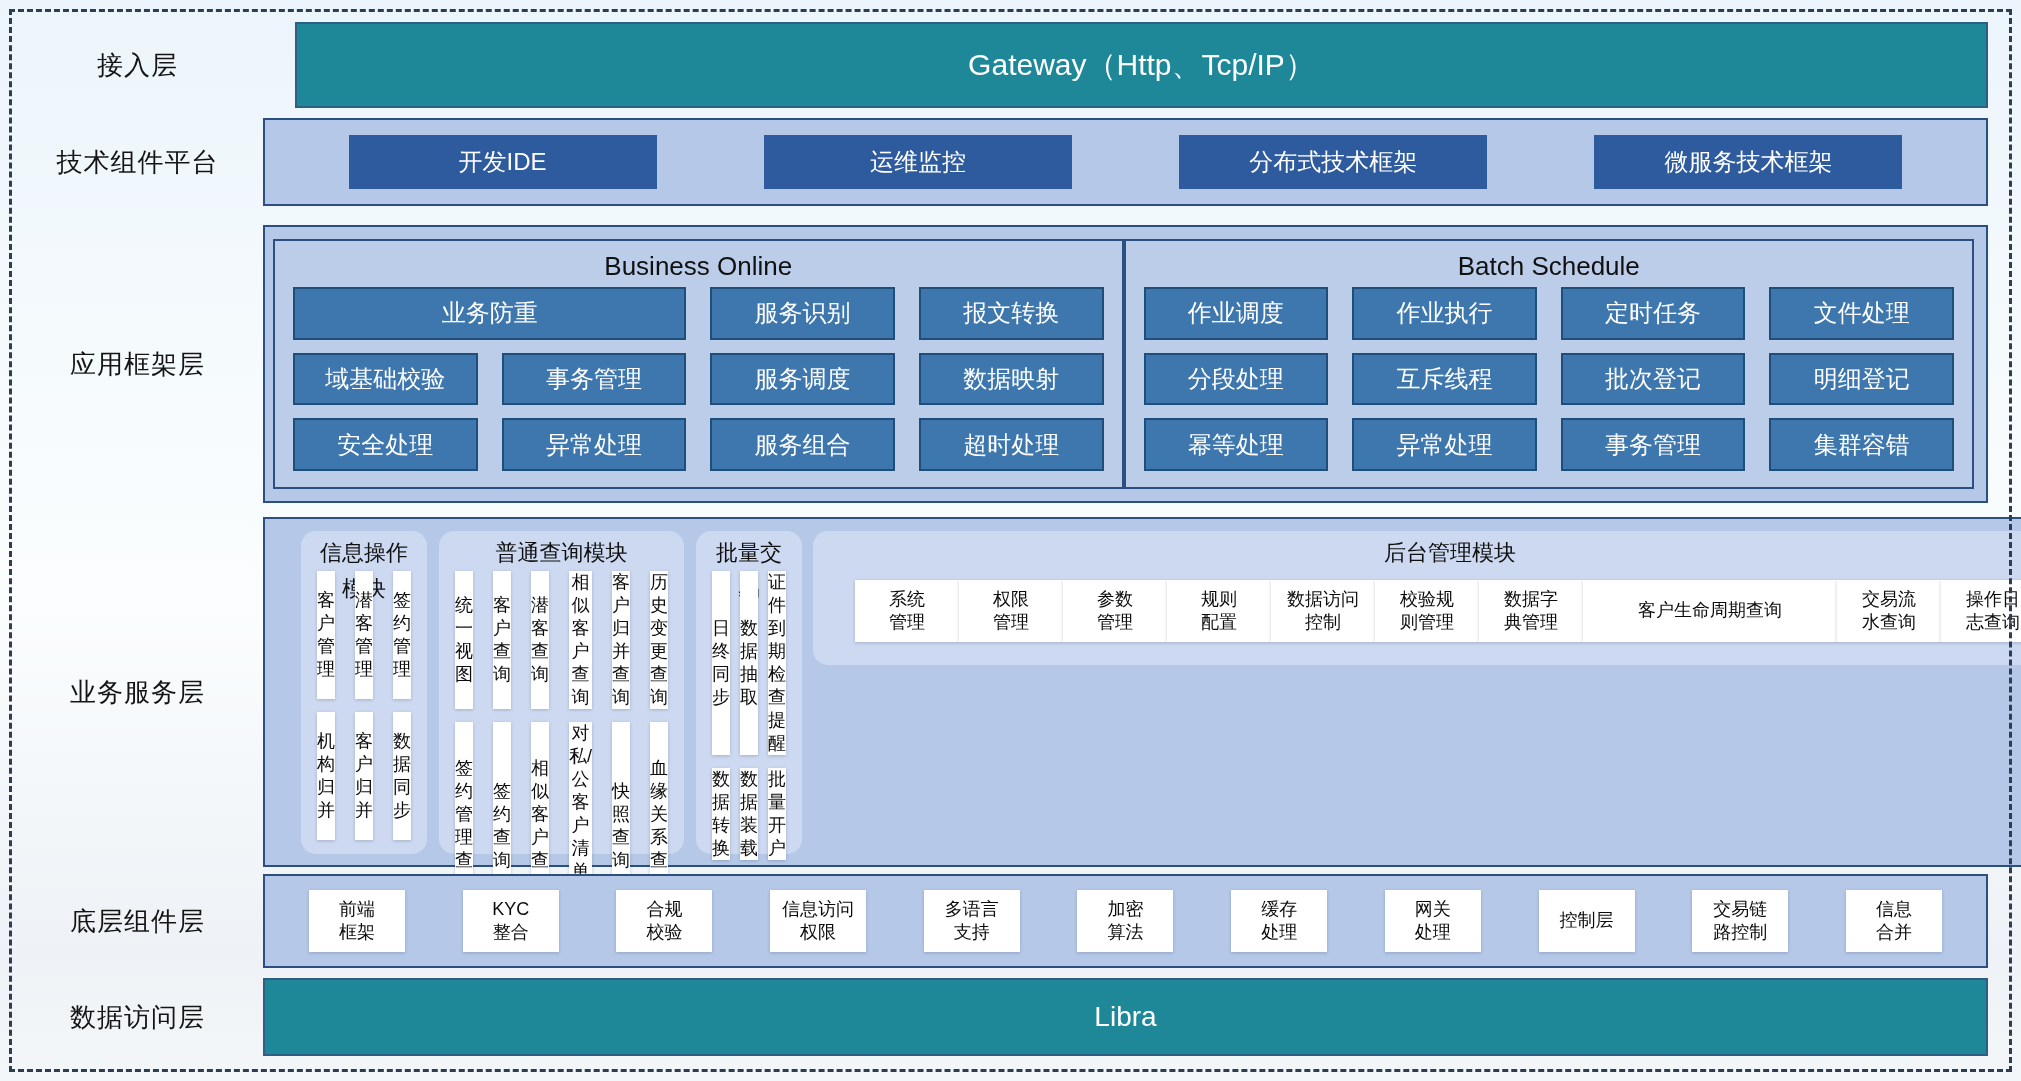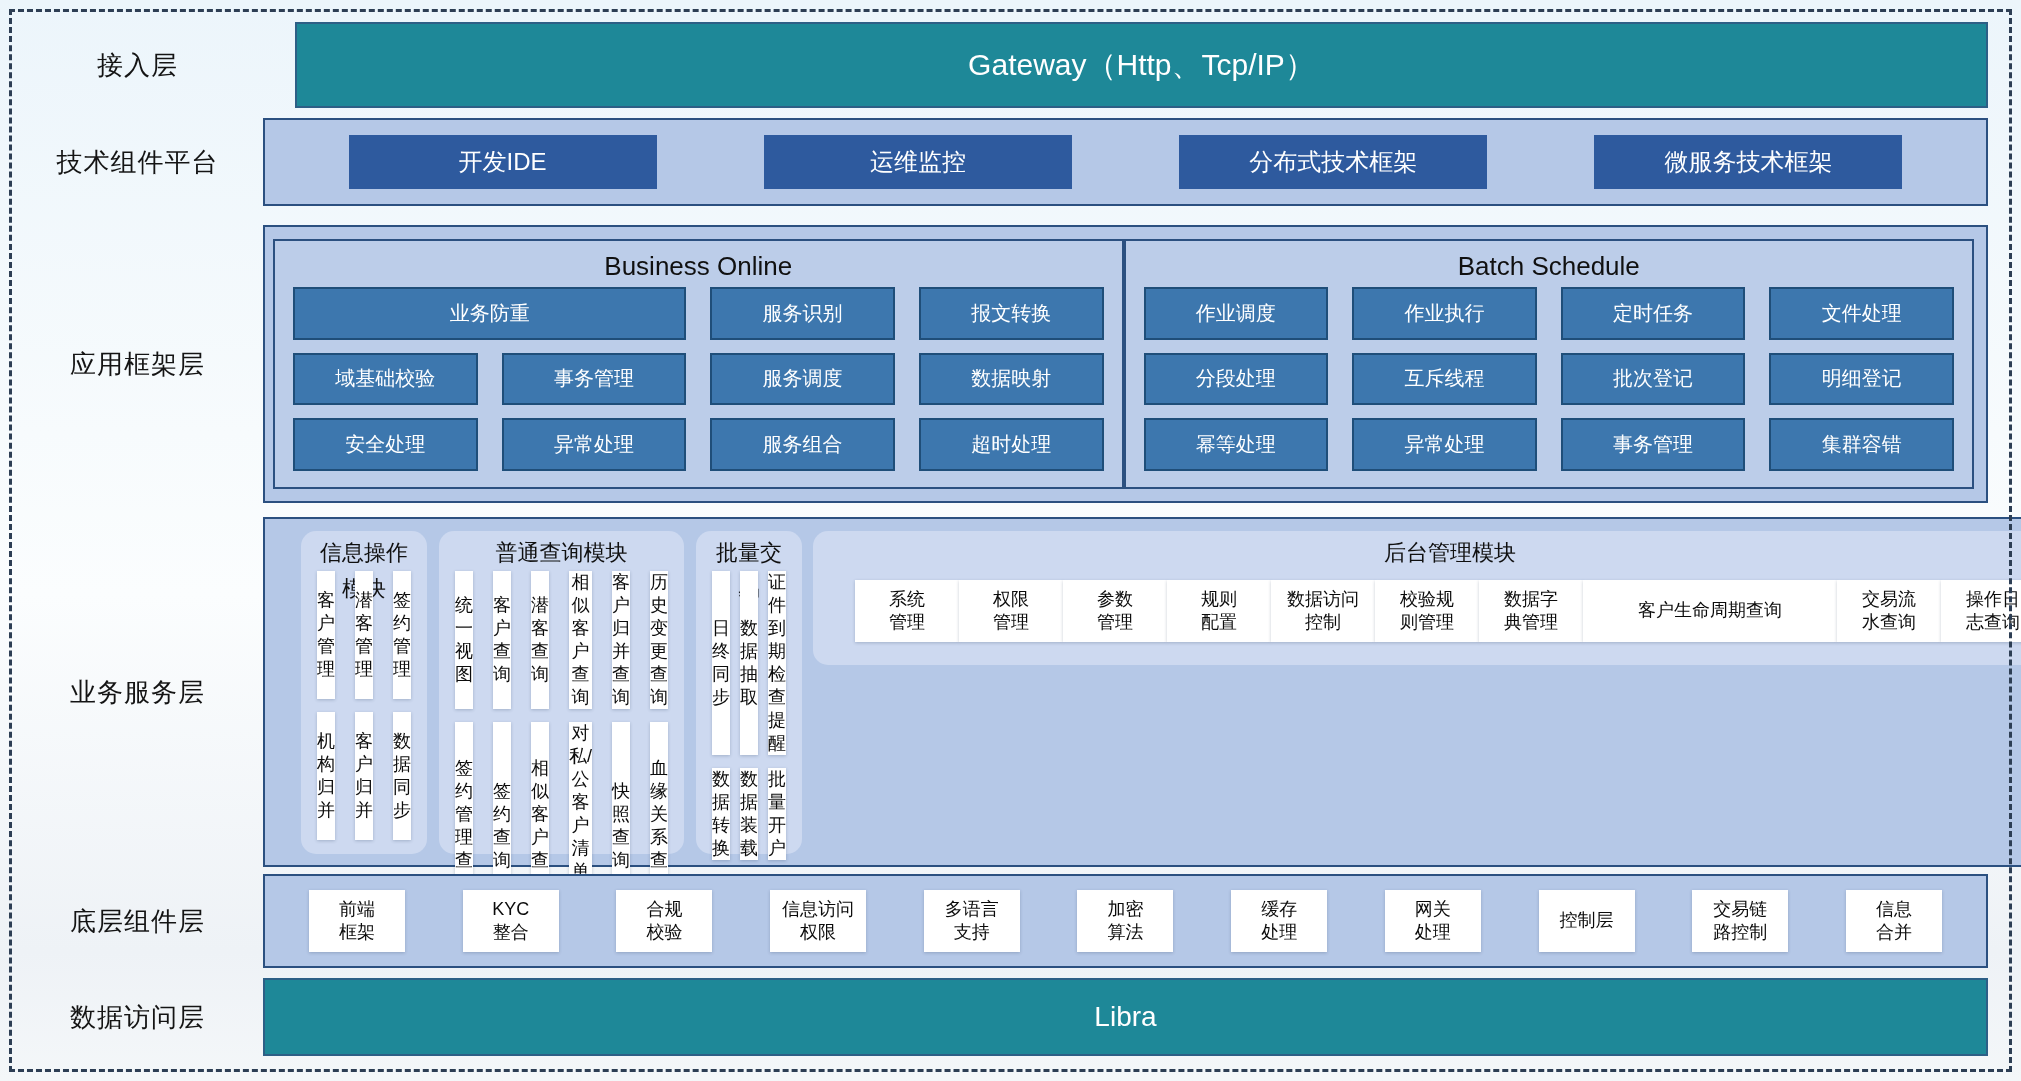--- a/index.html
+++ b/index.html
@@ -44,21 +44,21 @@
   }
 
   .app-container{flex:1;display:flex;padding:12px 12px 12px 8px;}
   .app-panel{
     flex:1;background:#bccde9;border:2px solid #2b5080;
     padding:4px 18px 16px;display:flex;flex-direction:column;
   }
   .app-panel-title{text-align:center;font-size:26px;color:#101010;height:42px;line-height:42px;}
   .app-grid{flex:1;display:grid;grid-template-columns:repeat(4,1fr);gap:13px 24px;}
   .app-btn{
-    background:#3d77ae;border:2px solid #1f4e79;color:#fff;font-size:20px;
+    background:#3d77ae;border:2px solid #1f4e79;color:#fff;font-size:24px;
     display:flex;align-items:center;justify-content:center;
   }
   .span2{grid-column:span 2;}
 
   .service-container{flex:1;display:flex;flex-direction:row;gap:11px;padding:12px 14px 11px 36px;}
   .service-top{flex:1;display:flex;gap:12px;}
   .module{
     background:#cdd9f0;border-radius:15px;padding:4px 16px 14px;
     display:flex;flex-direction:column;
   }

